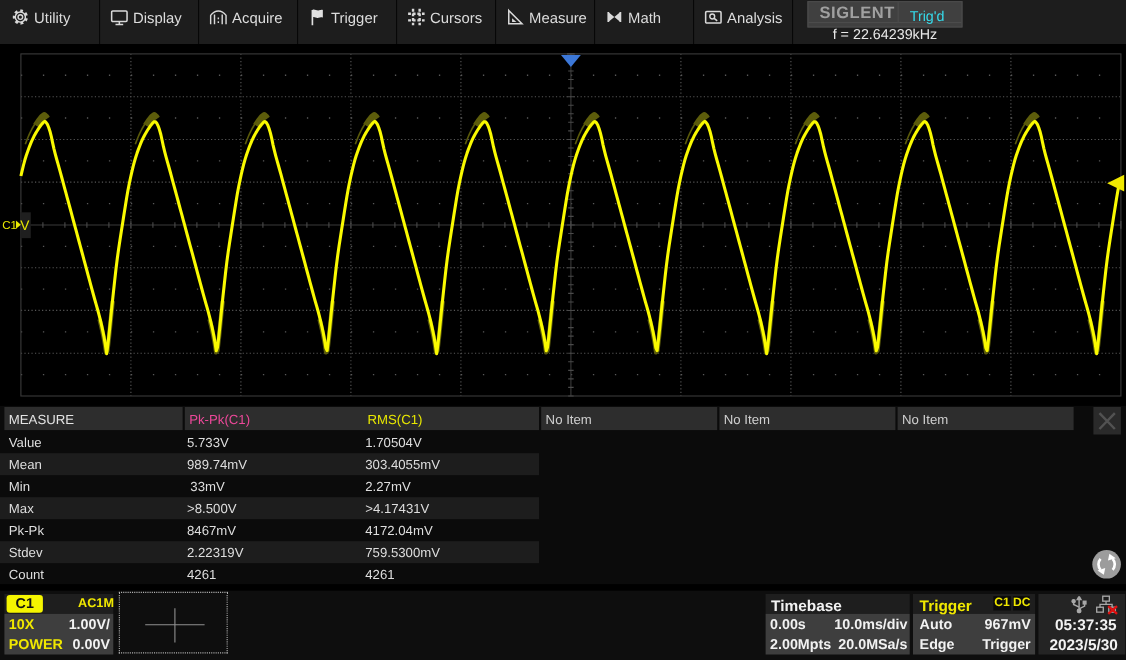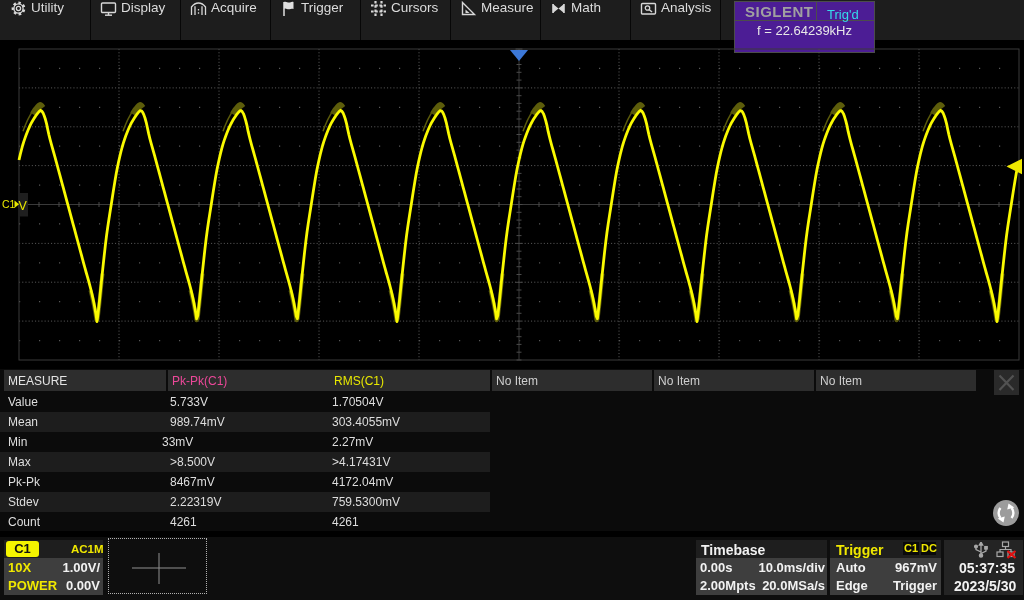--- a/index.html
+++ b/index.html
@@ -1,21 +1,21 @@
 <!DOCTYPE html>
 <html><head><meta charset="utf-8"><style>
 * { margin:0; padding:0; box-sizing:border-box; }
 html,body { width:1024px; height:600px; background:#000; overflow:hidden;
   font-family:"Liberation Sans", sans-serif; }
 .abs { position:absolute; }
 #top { position:absolute; left:0; top:0; width:1024px; height:40px; background:#1d1d1d; }
-.mi { position:absolute; top:0; height:24px; display:flex; align-items:flex-start; color:#dcdcdc; font-size:13.5px; white-space:nowrap; }
+.mi { position:absolute; top:0; height:24px; display:flex; align-items:flex-end; color:#dcdcdc; font-size:13.5px; white-space:nowrap; }
 .sep { position:absolute; top:0; width:1px; height:40px; background:#070707; }
 .mi svg { margin-right:4px; }
-#sig { position:absolute; left:734px; top:1px; width:141px; height:52px; background:#4c1d95; border:1px solid #4c4c4c; font-size:13px; }
+#sig { position:absolute; left:734px; top:1px; width:141px; height:24px; background:#404040; border:1px solid #4c4c4c; font-size:13px; }
 #sigrow1 { position:absolute; left:0; top:0; width:100%; height:19px; border-bottom:1px solid #4c4c4c; }
 #siglogo { position:absolute; left:10px; top:1px; color:#a0a0a0; font-weight:bold; font-size:15px; letter-spacing:0.5px; }
 #trigd { position:absolute; left:92px; top:5px; color:#35dbeb; }
 #sigdiv { position:absolute; left:81px; top:0; width:1px; height:19px; background:#4c4c4c; }
 #freq { position:absolute; left:0; top:21px; width:100%; text-align:center; color:#e8e8e8; }
 #pa { position:absolute; left:876px; top:0; width:148px; height:40px; background:#232323; display:flex; align-items:center; color:#e2e2e2; font-size:13.5px; white-space:nowrap; }
 #meas { position:absolute; left:0; top:369px; width:1024px; height:162px; background:#0b0b0b; font-size:12px; }
 .hdr { position:absolute; top:1px; height:21px; background:#2d2d2d; display:flex; align-items:center; padding-left:4px; color:#e4e4e4; }
 .stripe { position:absolute; left:0; width:490px; height:20px; background:#1d1d1d; }
 .cell { position:absolute; height:20px; display:flex; align-items:center; color:#dedede; }
@@ -139,21 +139,21 @@
 <div class="hdr" style="left:654px;width:160px;color:#cfcfcf">No Item</div>
 <div class="hdr" style="left:816px;width:160px;color:#cfcfcf">No Item</div>
 <div class="cell" style="left:8px;top:23px">Value</div>
 <div class="cell" style="left:170px;top:23px">5.733V</div>
 <div class="cell" style="left:332px;top:23px">1.70504V</div>
 <div class="stripe" style="top:43px"></div>
 <div class="cell" style="left:8px;top:43px">Mean</div>
 <div class="cell" style="left:170px;top:43px">989.74mV</div>
 <div class="cell" style="left:332px;top:43px">303.4055mV</div>
 <div class="cell" style="left:8px;top:63px">Min</div>
-<div class="cell" style="left:162px;top:63px">33mV</div>
+<div class="cell" style="left:173px;top:63px">33mV</div>
 <div class="cell" style="left:332px;top:63px">2.27mV</div>
 <div class="stripe" style="top:83px"></div>
 <div class="cell" style="left:8px;top:83px">Max</div>
 <div class="cell" style="left:170px;top:83px">&gt;8.500V</div>
 <div class="cell" style="left:332px;top:83px">&gt;4.17431V</div>
 <div class="cell" style="left:8px;top:103px">Pk-Pk</div>
 <div class="cell" style="left:170px;top:103px">8467mV</div>
 <div class="cell" style="left:332px;top:103px">4172.04mV</div>
 <div class="stripe" style="top:123px"></div>
 <div class="cell" style="left:8px;top:123px">Stdev</div>

